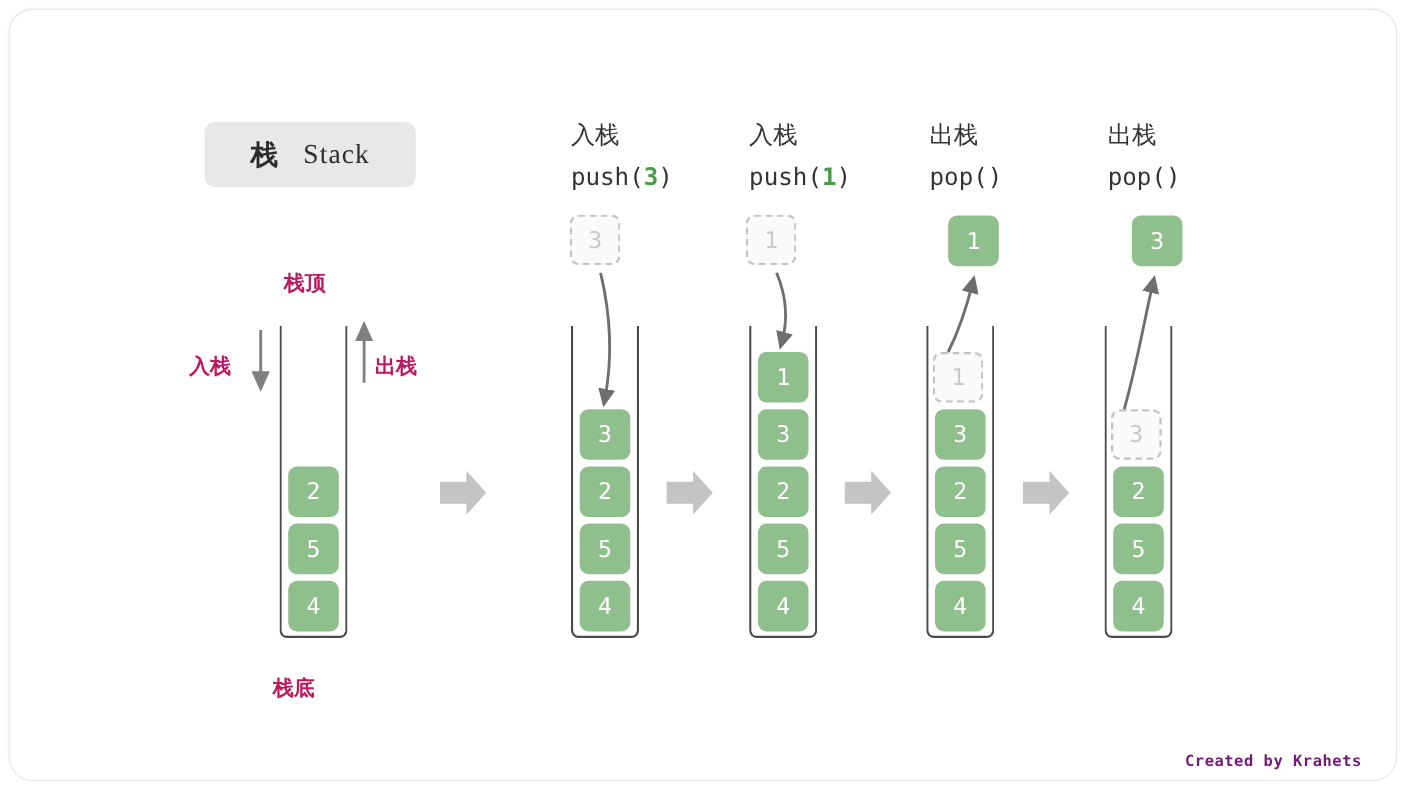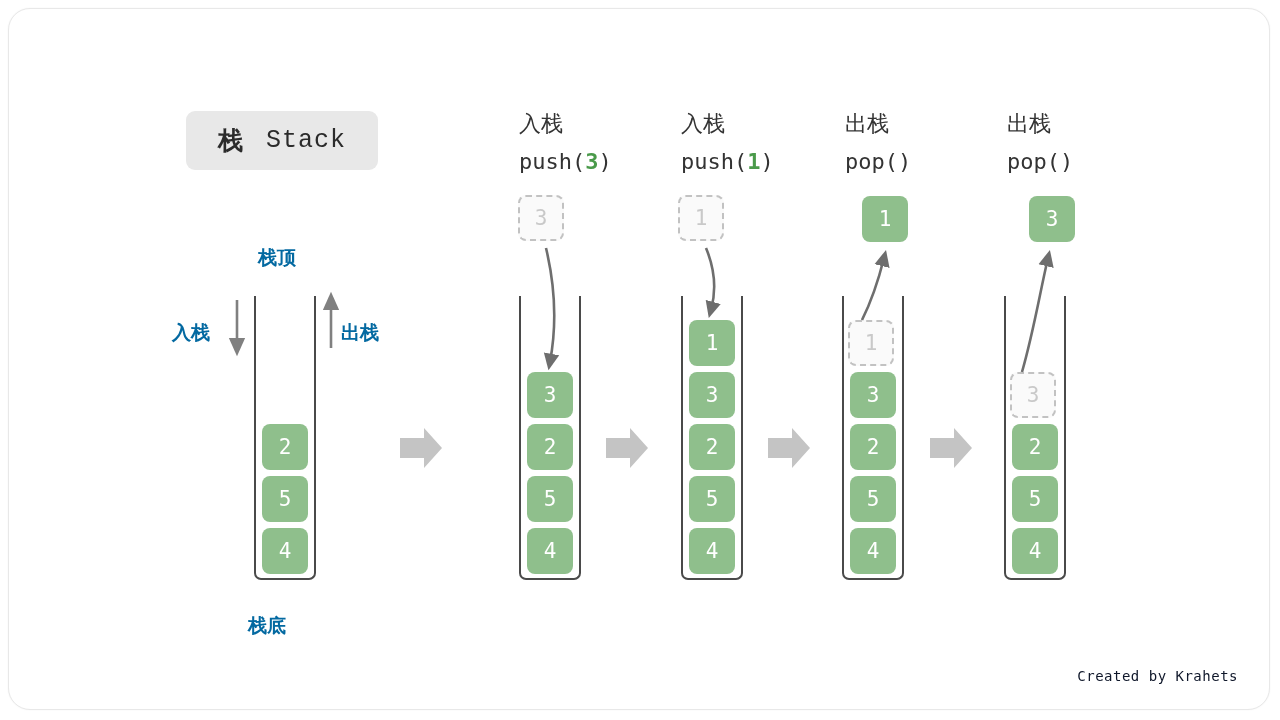--- a/index.html
+++ b/index.html
@@ -40,29 +40,29 @@
     background: #e8e8e8;
     border-radius: 9px;
     display: flex;
     align-items: center;
     justify-content: center;
     color: #2b2b2b;
     font-size: 25px;
     letter-spacing: 1px;
   }
   .title-badge .cn { font-weight: bold; font-family: "DejaVu Sans", sans-serif; }
-  .title-badge .en { font-family: Liberation Mono, monospace; font-weight: normal; margin-left: 22px; }
+  .title-badge .en { font-family: Liberation Serif, serif; font-weight: normal; margin-left: 22px; }
 
   
   .label-cn {
     position: absolute;
     font-family: "DejaVu Sans", sans-serif;
     font-weight: bold;
     font-size: 19px;
-    color: #0369a1;
+    color: #be185d;
     white-space: nowrap;
     text-align: center;
   }
 
   .col-header {
     position: absolute;
     font-size: 22px;
     color: #333333;
     white-space: nowrap;
     line-height: 38px;
@@ -111,25 +111,26 @@
   .cell.ghost {
     background: #fafafa;
     color: #c9c9c9;
     border: 2px dashed #c2c2c2;
   }
 
   
   .watermark {
     position: absolute;
     right: 42px;
-    bottom: 36px;
+    bottom: 20px;
     font-family: "DejaVu Sans Mono", monospace;
     font-size: 14px;
-    color: #0f172a;
+    color: #701a75;
     letter-spacing: 0.5px;
+    font-weight: bold;
   }
 
   svg.overlay {
     position: absolute;
     left: 0;
     top: 0;
     width: 1280px;
     height: 720px;
     pointer-events: none;
   }

